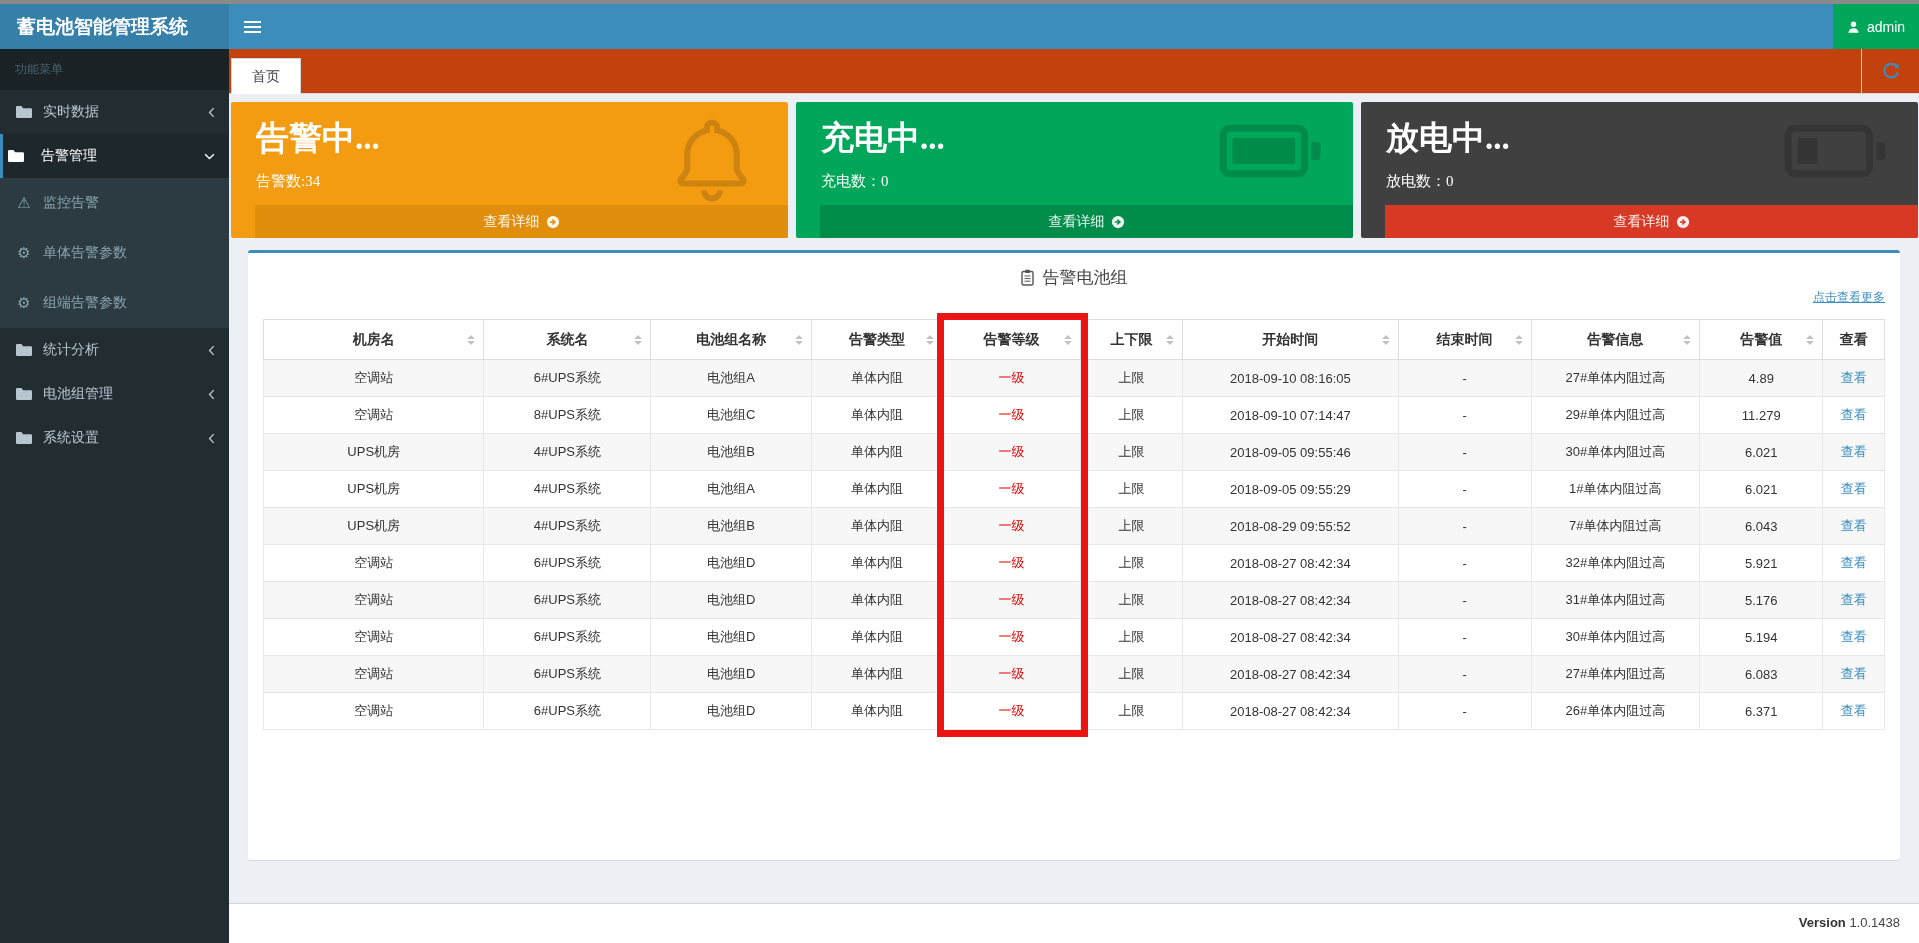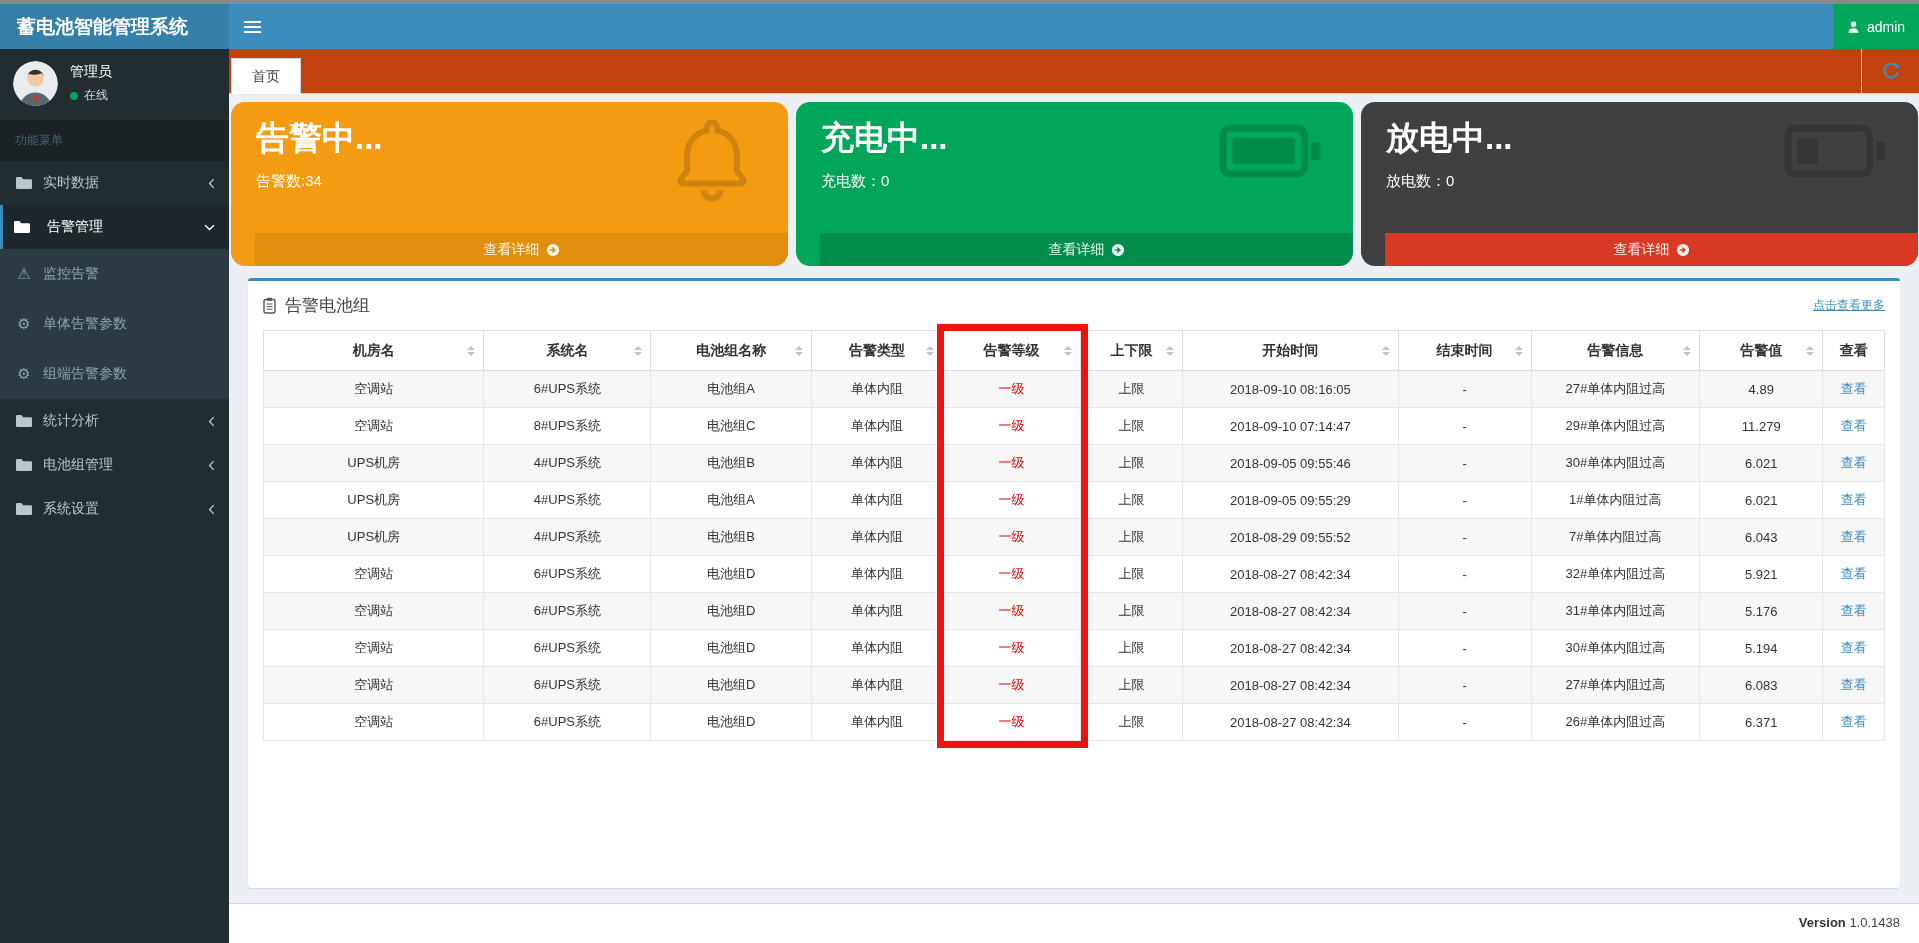--- a/index.html
+++ b/index.html
@@ -34,63 +34,63 @@
   .user-name { color:#fff; font-size:14px; margin-bottom:6px; }
   .user-status { color:#ddd; font-size:12px; display:flex; align-items:center; gap:6px; }
   .dot { width:8px; height:8px; border-radius:50%; background:#00a65a; display:inline-block; }
   .menu-header { background:#1a2226; color:#4b646f; font-size:12px; padding:12px 15px; }
   .menu-item {
     height:44px; display:flex; align-items:center; gap:10px; padding:0 15px;
     color:#b8c7ce; font-size:14px; position:relative;
   }
   .menu-item .mi-icon { width:18px; display:flex; justify-content:center; color:inherit; }
   .menu-item .chev { position:absolute; right:14px; display:flex; color:inherit; }
-  .menu-item.active { background:#1e282c; color:#fff; border-left:3px solid #3c8dbc; padding-left:10px;gap:16px; }
+  .menu-item.active { background:#1e282c; color:#fff; border-left:3px solid #3c8dbc; padding-left:4px;gap:16px; }
   .submenu { background:#2c3b41; }
   .submenu .menu-item { height:50px; color:#8aa4af; }
   .gear-glyph { font-size:15px; line-height:1; font-family:"DejaVu Sans",sans-serif; }
   .warn-glyph { font-size:15px; line-height:1; font-family:"DejaVu Sans",sans-serif; }
 
   
   .content { position:absolute; left:229px; top:49px; right:0; bottom:0; background:#ecf0f5; }
   .tabbar { position:relative; height:45px; border-bottom:1px solid #d2d6de; background:#c2410c; }
   .tab {
     position:absolute; left:2px; top:9px; height:36px; width:70px; background:#fff;
     border:1px solid #d2d6de; border-bottom:none; display:flex; align-items:center;
     justify-content:center; font-size:14px; color:#444;
   }
   .refresh-box {
     position:absolute; right:0; top:0; width:58px; height:45px; border-left:1px solid #d2d6de;
     display:flex; align-items:center; justify-content:center;
   }
 
   
   .cards { display:flex; gap:8px; padding:8px 1px 0 2px; }
-  .card { flex:1; height:164px; position:relative; border-radius:14px; color:#fff; overflow:hidden; }
+  .card { flex:1; height:136px; position:relative; border-radius:2px; color:#fff; overflow:hidden;font-family:Liberation Serif, serif; }
   .card.orange { background:#f39c12; } .card.orange .card-footer { background:#e08e0b; }
   .card.green  { background:#00a65a; } .card.green  .card-footer { background:#008d4c; }
   .card.red    { background:#404040; } .card.red    .card-footer { background:#d73925; }
   .card-title { font-size:33px; font-weight:bold; margin:14px 0 0 25px; }
   .card-sub { font-size:15px; margin:11px 0 0 25px; }
   .card-icon { position:absolute; top:10px; right:28px; color:rgba(0,0,0,0.16); }
   .card-footer {
     position:absolute; left:0; right:0; bottom:0; height:33px; display:flex;
     align-items:center; justify-content:center; gap:6px; font-size:14px; color:rgba(255,255,255,0.92);margin-left:24px;
   }
   .card.orange .arrow-fg { stroke:#e08e0b; }
   .card.green  .arrow-fg { stroke:#008d4c; }
   .card.red    .arrow-fg { stroke:#d73925; }
 
   
   .box {
     margin:12px 19px 0 19px; height:610px; background:#fff;
     border-top:3px solid #3c8dbc; border-radius:3px; box-shadow:0 1px 1px rgba(0,0,0,0.1);
     position:relative;
   }
-  .box-header { display:flex; align-items:center; padding:13px 15px 9px 15px; }
+  .box-header { display:flex; align-items:center; padding:13px 15px 9px 15px;flex-direction:column; }
   .box-title { display:flex; align-items:center; gap:9px; font-size:17px; color:#444; }
   .more-link { margin-left:auto; color:#3c8dbc; font-size:12px; text-decoration:underline; }
   .table-wrap { margin:4px 15px 0 15px; position:relative; }
   table { width:100%; border-collapse:collapse; table-layout:fixed; }
   th {
     border:1px solid #ddd; height:40px; font-size:14px; font-weight:bold; color:#333;
     text-align:center; position:relative; background:#fff;
   }
   th.sortable::before { content:""; position:absolute; right:8px; top:calc(50% - 9px);
     border:4px solid transparent; border-bottom-color:#c3c3c3; }
@@ -127,45 +127,20 @@
       <svg width="13" height="14" viewBox="0 0 16 16">
           <circle cx="8" cy="4.6" r="3.3" fill="#fff"></circle>
           <path d="M1.8 15 a6.2 5.6 0 0 1 12.4 0 Z" fill="#fff"></path>
         </svg>
     </span>
     <span data-interactable="false">admin</span>
   </div>
 </div>
 
 <div class="sidebar" data-interactable="false">
-  <div class="user-panel" data-interactable="false">
-    <div class="avatar" data-interactable="false">
-      <svg width="45" height="45" viewBox="0 0 45 45">
-        <defs>
-            <clipPath id="av">
-              <circle cx="22.5" cy="22.5" r="22.5"></circle>
-            </clipPath>
-          </defs>
-        <g clip-path="url(#av)">
-          <rect width="45" height="45" fill="#e9ebee"></rect>
-          <path d="M7.5 45 a15 13.5 0 0 1 30 0 Z" fill="#59656f"></path>
-          <path d="M22.5 33 l-2.6 3.6 2.6 6 2.6 -6 Z" fill="#c0392b"></path>
-          <circle cx="22.5" cy="17.5" r="8.3" fill="#f1c9a2"></circle>
-          <path d="M13.6 16.5 a9 9 0 0 1 17.8 0 q-1 -3.4 -3.3 -4.3 a16 16 0 0 1 -12.4 .6 q-1.6 1.6 -2.1 3.7 Z" fill="#35302d"></path>
-        </g>
-      </svg>
-    </div>
-    <div>
-      <div class="user-name" data-interactable="false">管理员</div>
-      <div class="user-status" data-interactable="true">
-        <span class="dot" data-interactable="false"></span>
-        <span data-interactable="false">在线</span>
-      </div>
-    </div>
-  </div>
 
   <div class="menu-header" data-interactable="false">功能菜单</div>
 
   <div class="menu-item" data-interactable="true">
     <span class="mi-icon" data-interactable="false">
       <svg width="16" height="14" viewBox="0 0 16 14">
           <path d="M0 2.2 v9.6 q0 1.2 1.2 1.2 h13.6 q1.2 0 1.2 -1.2 V4.4 q0 -1.2 -1.2 -1.2 H7.1 L5.5 1.1 H1.2 Q0 1.1 0 2.2 Z" fill="currentColor"></path>
         </svg>
     </span>
     <span data-interactable="false">实时数据</span>

